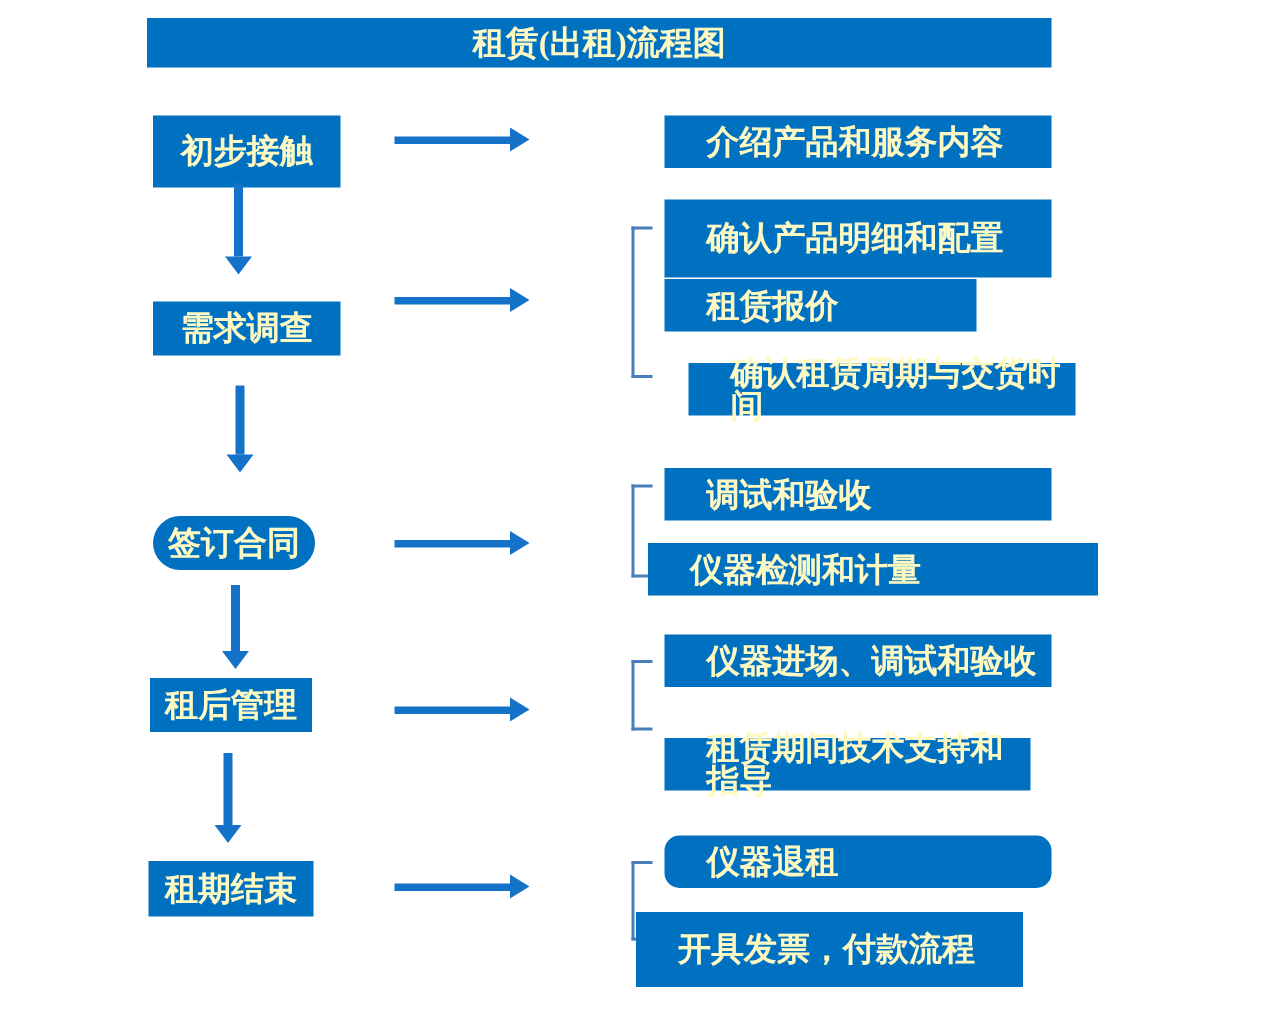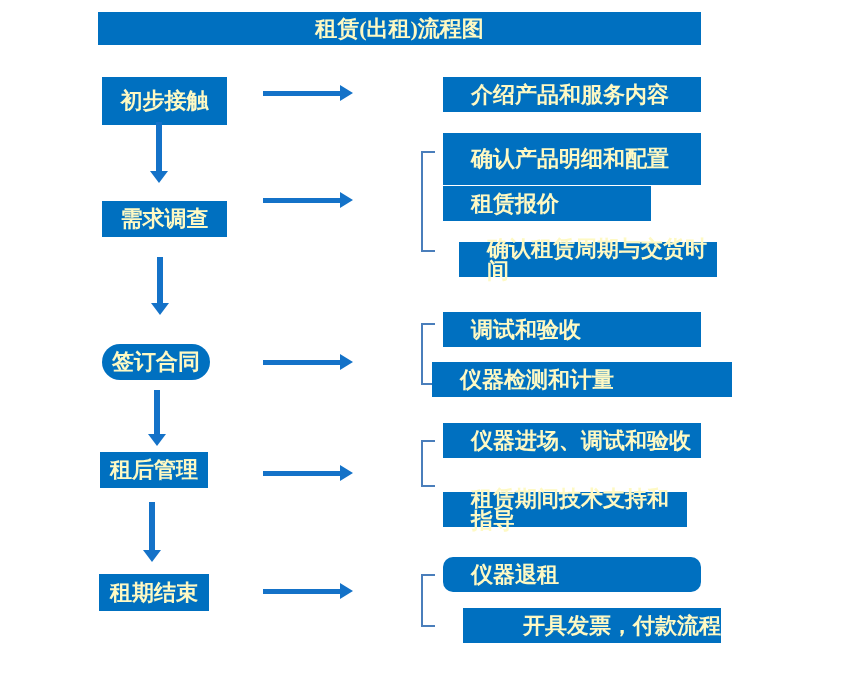--- a/index.html
+++ b/index.html
@@ -116,15 +116,15 @@
   <span>租期结束</span>
 </div>
 <div class="abs harrow" style="left:263px;top:583px;width:90px;">
   <div class="stem"></div>
   <div class="head"></div>
 </div>
 <div class="abs bracket" style="left:421px;top:574px;height:53px;"></div>
 <div class="abs bluebox leftpad" style="left:443px;top:557px;width:258px;height:35px;border-radius:10px;">
   <span>仪器退租</span>
 </div>
-<div class="abs bluebox leftpad" style="left:463px;top:608px;width:258px;height:35px;justify-content:flex-end;">
+<div class="abs bluebox leftpad" style="left:424px;top:608px;width:258px;height:50px;">
   <span>开具发票，付款流程</span>
 </div>
 
 </body></html>

